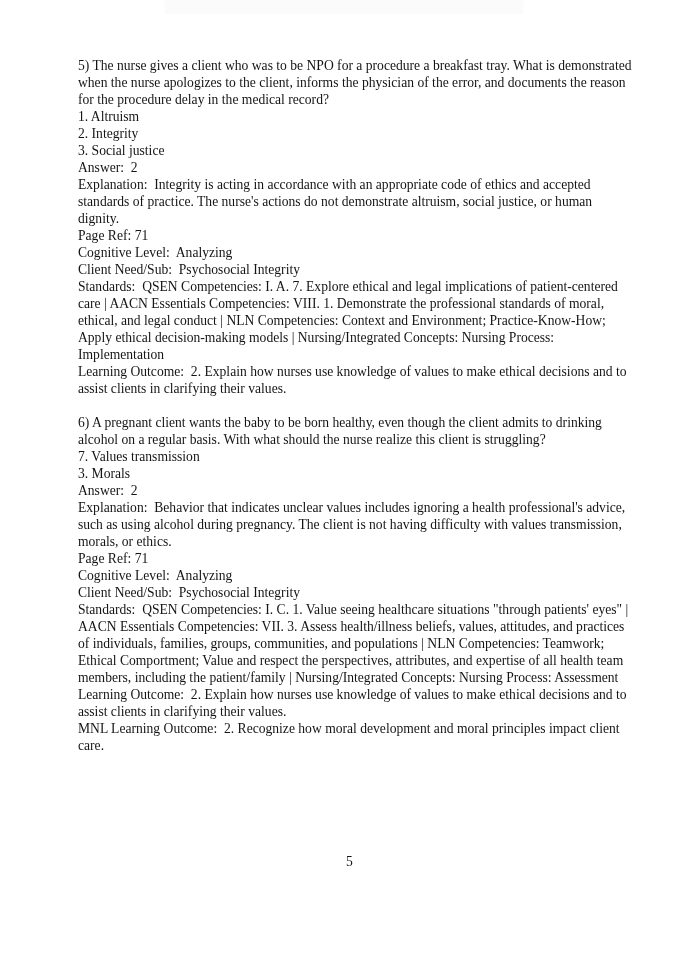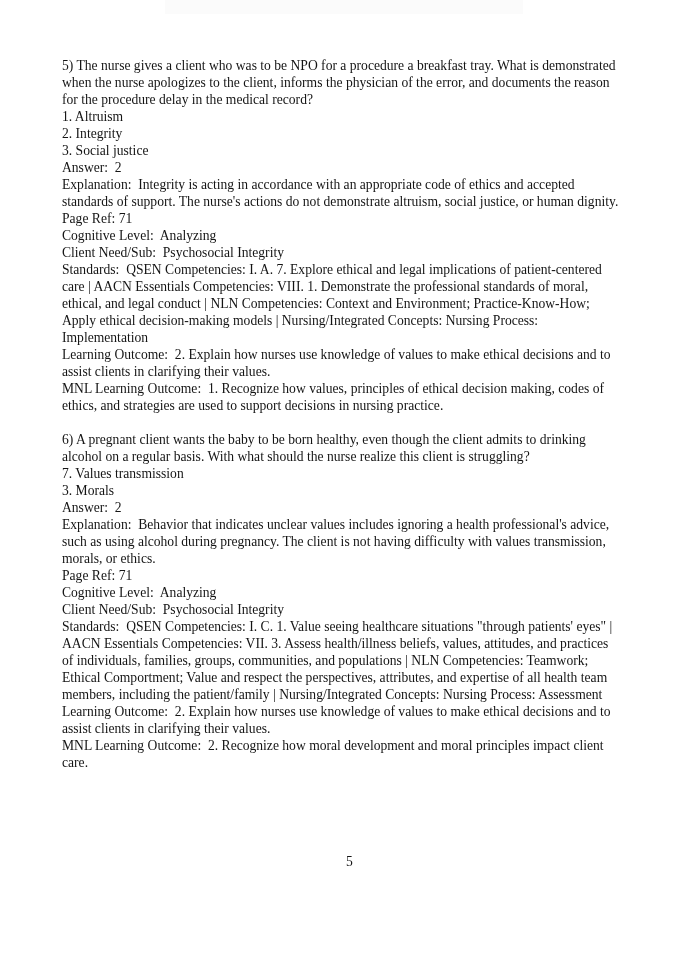--- a/index.html
+++ b/index.html
@@ -18,21 +18,21 @@
   .redacted-bar {
     position: absolute;
     left: 165px;
     top: 0;
     width: 358px;
     height: 14px;
     background: #fbfbfb;
   }
   .content {
     position: absolute;
-    left: 62px;
+    left: 78px;
     top: 57px;
     width: 557px;
     font-size: 13.6px;
     line-height: 17px;
   }
   .content p {
     margin: 0;
     padding: 0;
     white-space: pre-wrap;
   }
@@ -55,27 +55,26 @@
 <div class="redacted-bar"></div>
 
 <div class="content">
 
   <div class="question">
     <p>5) The nurse gives a client who was to be NPO for a procedure a breakfast tray. What is demonstrated when the nurse apologizes to the client, informs the physician of the error, and documents the reason for the procedure delay in the medical record?</p>
     <p>1. Altruism</p>
     <p>2. Integrity</p>
     <p>3. Social justice</p>
     <p>Answer:  2</p>
-    <p>Explanation:  Integrity is acting in accordance with an appropriate code of ethics and accepted standards of support. The nurse's actions do not demonstrate altruism, social justice, or human dignity.</p>
+    <p>Explanation:  Integrity is acting in accordance with an appropriate code of ethics and accepted standards of practice. The nurse's actions do not demonstrate altruism, social justice, or human dignity.</p>
     <p>Page Ref: 71</p>
     <p>Cognitive Level:  Analyzing</p>
     <p>Client Need/Sub:  Psychosocial Integrity</p>
     <p>Standards:  QSEN Competencies: I. A. 7. Explore ethical and legal implications of patient-centered care | AACN Essentials Competencies: VIII. 1. Demonstrate the professional standards of moral, ethical, and legal conduct | NLN Competencies: Context and Environment; Practice-Know-How; Apply ethical decision-making models | Nursing/Integrated Concepts: Nursing Process: Implementation</p>
     <p>Learning Outcome:  2. Explain how nurses use knowledge of values to make ethical decisions and to assist clients in clarifying their values.</p>
-    <p>MNL Learning Outcome:  1. Recognize how values, principles of ethical decision making, codes of ethics, and strategies are used to support decisions in nursing practice.</p>
   </div>
 
   <div class="question">
     <p>6) A pregnant client wants the baby to be born healthy, even though the client admits to drinking alcohol on a regular basis. With what should the nurse realize this client is struggling?</p>
     <p>7. Values transmission</p>
     <p>3. Morals</p>
     <p>Answer:  2</p>
     <p>Explanation:  Behavior that indicates unclear values includes ignoring a health professional's advice, such as using alcohol during pregnancy. The client is not having difficulty with values transmission, morals, or ethics.</p>
     <p>Page Ref: 71</p>
     <p>Cognitive Level:  Analyzing</p>

